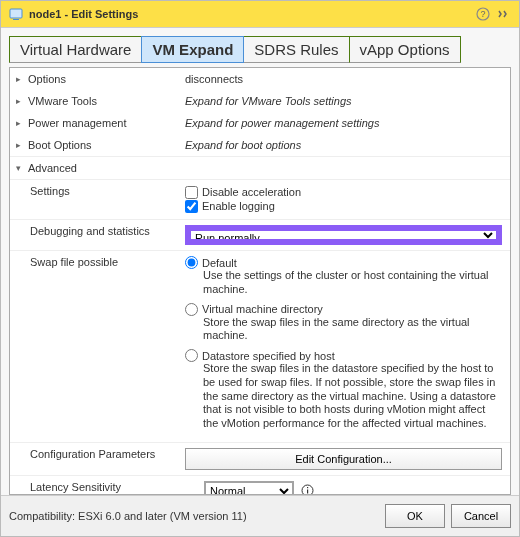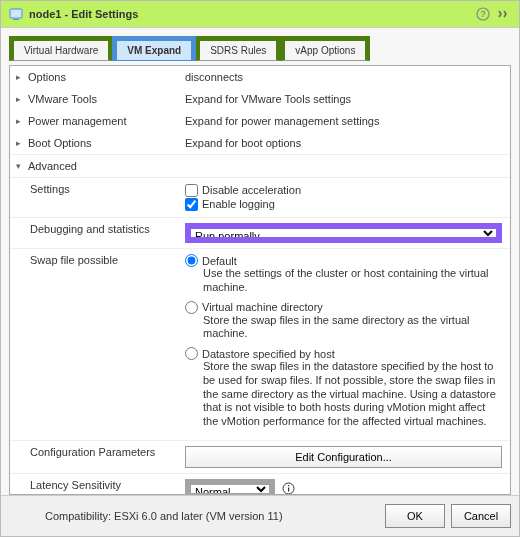--- a/index.html
+++ b/index.html
@@ -15,21 +15,21 @@
     height: 537px;
     display: flex;
     flex-direction: column;
     border: 1px solid #bbb;
     background: #f7f7f7;
   }
   .titlebar {
     display: flex;
     align-items: center;
     padding: 5px 8px;
-    background: #bef264;
+    background: #fde047;
     border-bottom: 1px solid #ccc;
   }
   .titlebar .vm-icon {
     width: 14px; height: 14px; margin-right: 6px;
     display: inline-flex; align-items:center; justify-content:center;
   }
   .titlebar .title { font-weight: bold; }
   .titlebar .spacer { flex: 1; }
   .titlebar .help-icon, .titlebar .arrows-icon {
     width: 16px; height: 16px;
@@ -41,26 +41,26 @@
     padding: 8px 8px 0 8px;
     display: flex;
     flex-direction: column;
     overflow: hidden;
   }
   .tabs {
     display: flex;
     gap: 0;
   }
   .tab {
-    border: 5px solid #4d7c0f;
+    border: 1px solid #4d7c0f;
     border-bottom: 1px solid #999;
     background: #f5f5f5;
     padding: 4px 10px;
     cursor: pointer;
-    font-size: 10px;
+    font-size: 15px;
     position: relative;
   }
   .tab + .tab { margin-left: -1px; }
   .tab.active {
     background: #cfe6fb;
     border-color: #4a8fd6;
     font-weight: bold;
     z-index: 2;
   }
   .pane {
@@ -91,21 +91,21 @@
   }
   .caret {
     width: 8px;
     display: inline-block;
     color: #666;
     margin-right: 4px;
     font-size: 9px;
     cursor: pointer;
   }
   .indent { padding-left: 20px; }
-  .italic { color: #333; }
+  .italic { font-style: italic; color: #333; }
   .check-row { display: flex; align-items: flex-start; gap: 4px; margin: 1px 0; }
   .check-row input { margin: 0; }
   select.full {
     width: 100%;
     font-size: 11px;
     height: 20px;
     border: 6px solid #8b5cf6;
     background: #fff;
   }
   .radio-block { margin-bottom: 6px; }
@@ -124,34 +124,34 @@
     width: 100%;
     height: 22px;
     border: 1px solid #999;
     background: linear-gradient(#fff,#eee);
     cursor: pointer;
     font-size: 11px;
   }
   .latency-row { display:flex; align-items:center; gap:6px; }
   select.small {
     width: 90px; height: 20px; font-size: 11px;
-    border: 6px solid #a3a3a3; background:#fff;
+    border: 2px solid #a3a3a3; background:#fff;margin-left:19px;
   }
   .info-icon {
     width: 14px; height: 14px; display:inline-flex; align-items:center; justify-content:center;
     color:#333;
   }
   .footer {
     display: flex;
     align-items: center;
     padding: 8px;
     border-top: 1px solid #ccc;
     background: #f0f0f0;
   }
-  .footer .compat { flex: 1; color: #333; margin-left: 36px; }
+  .footer .compat { flex: 1; color: #333; }
   .footer button {
     min-width: 60px;
     height: 24px;
     margin-left: 6px;
     border: 1px solid #888;
     background: linear-gradient(#fff,#e8e8e8);
     cursor: pointer;
     font-size: 11px;
   }
   .pane::-webkit-scrollbar { width: 12px; }

